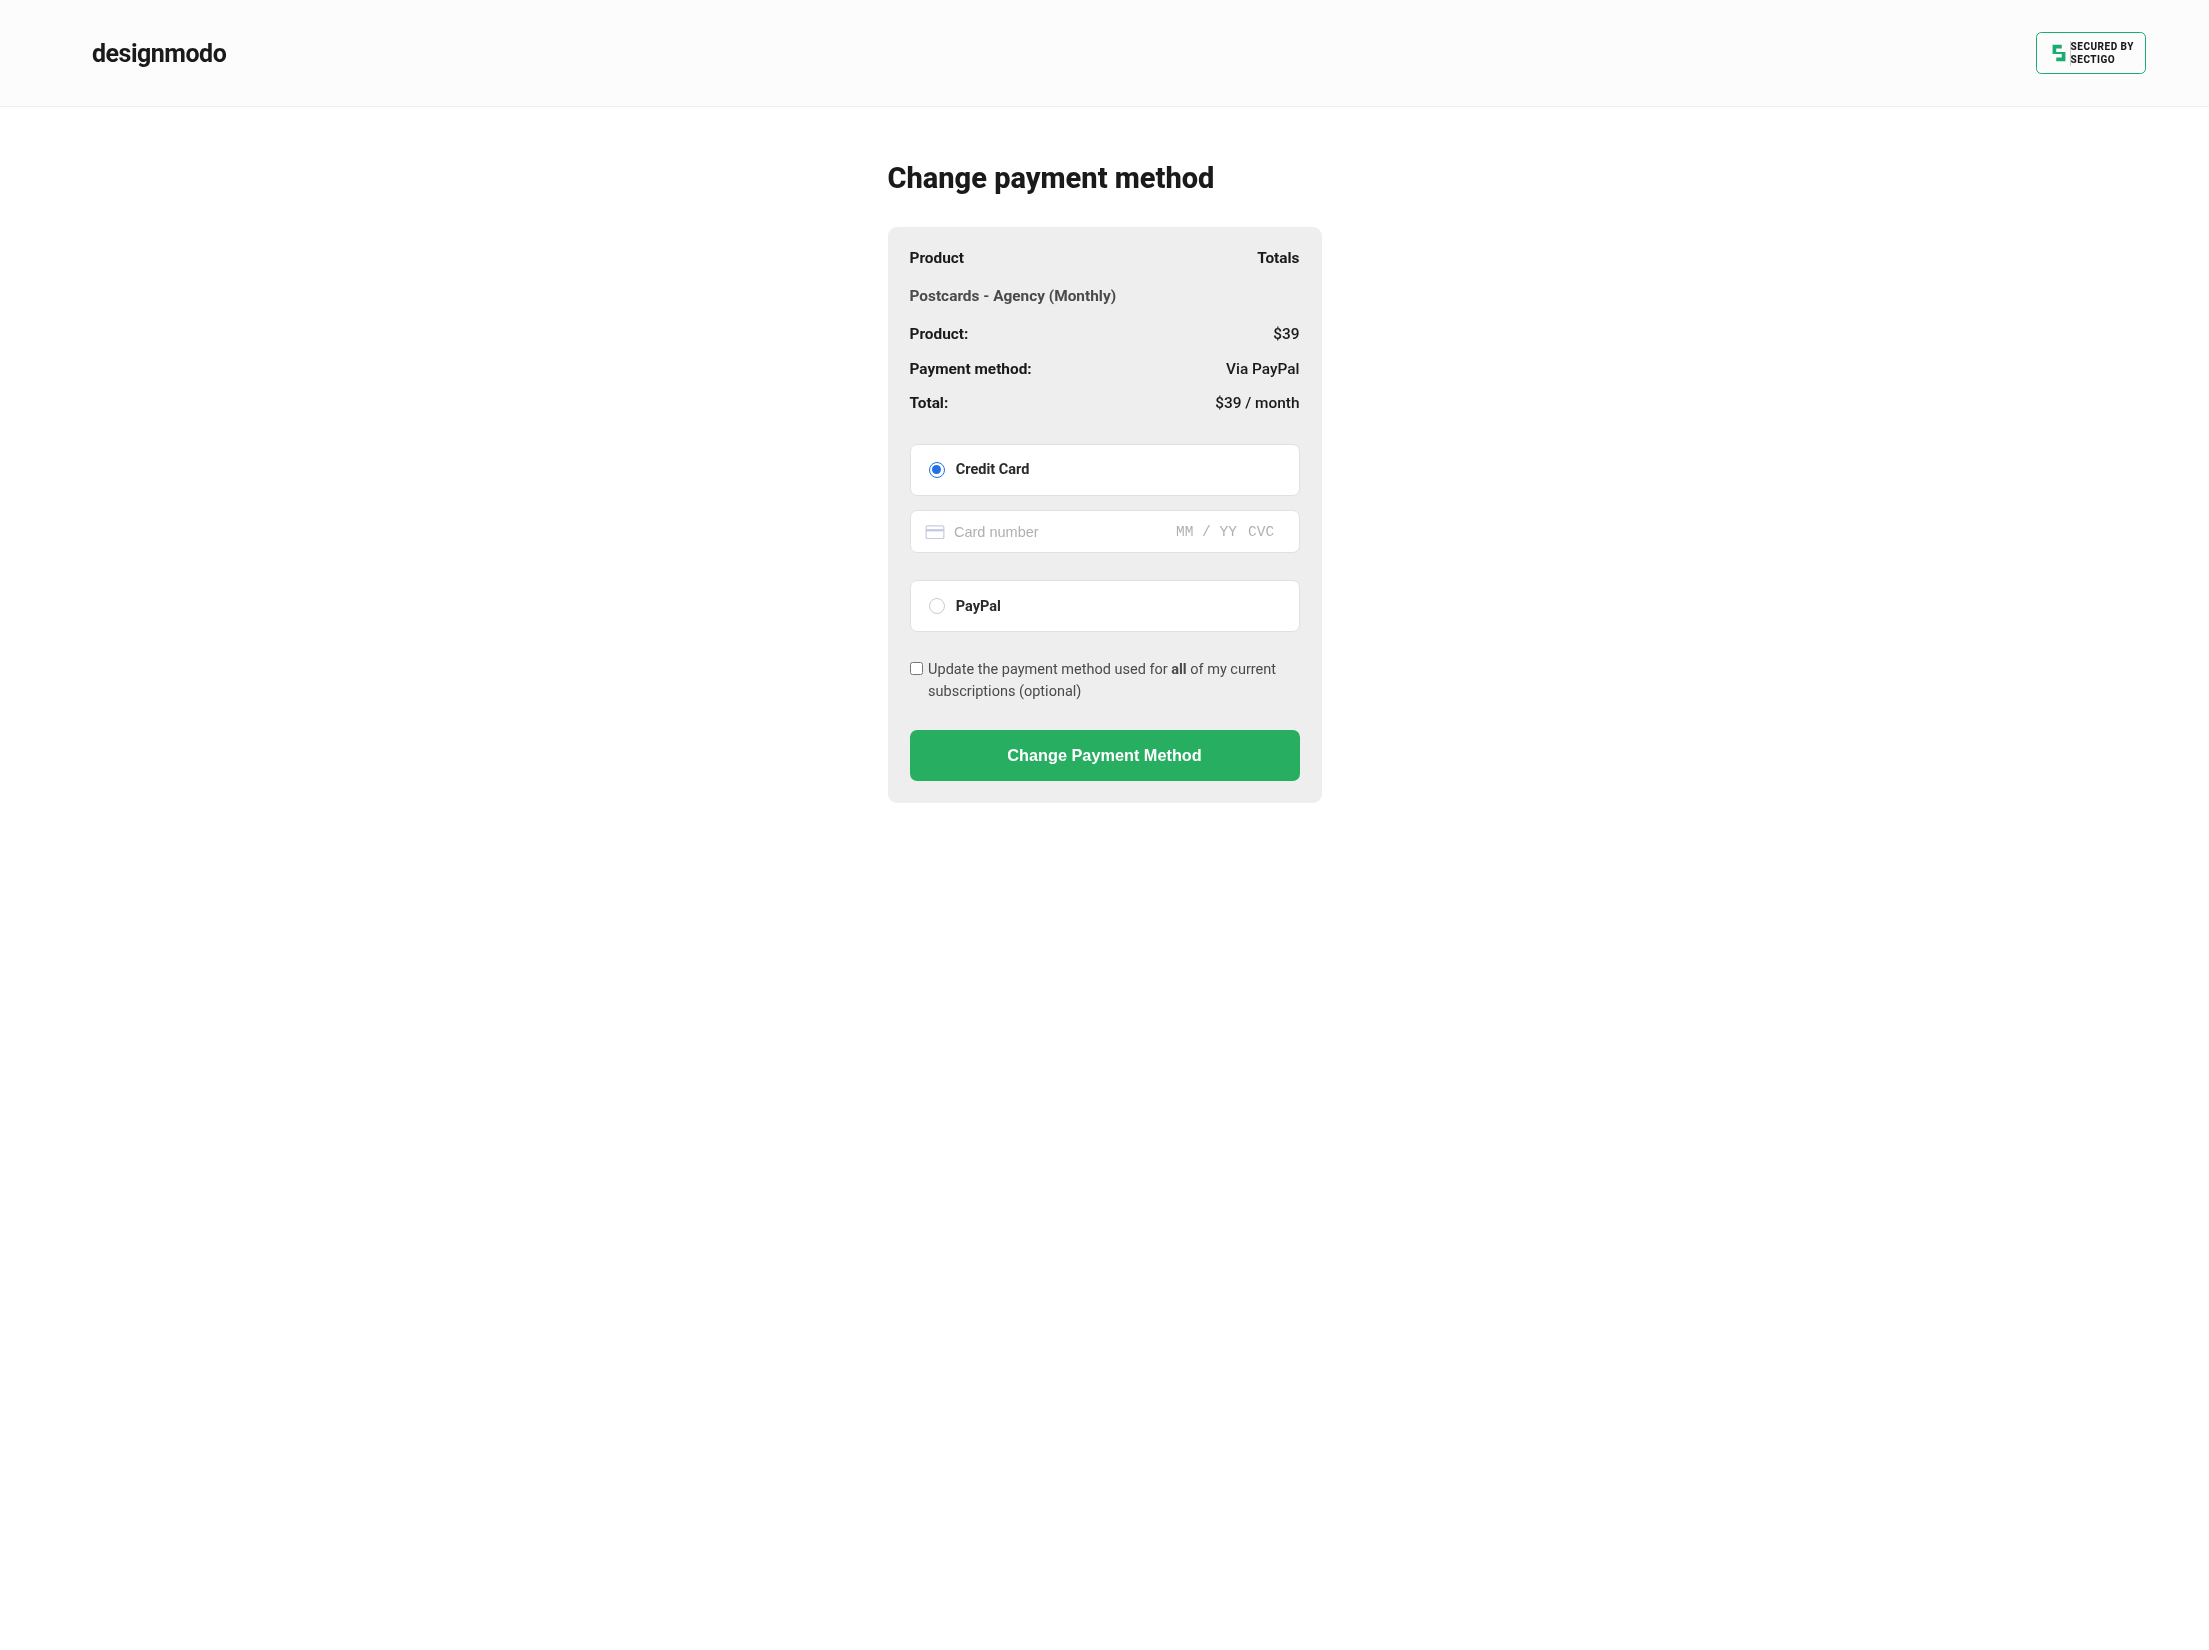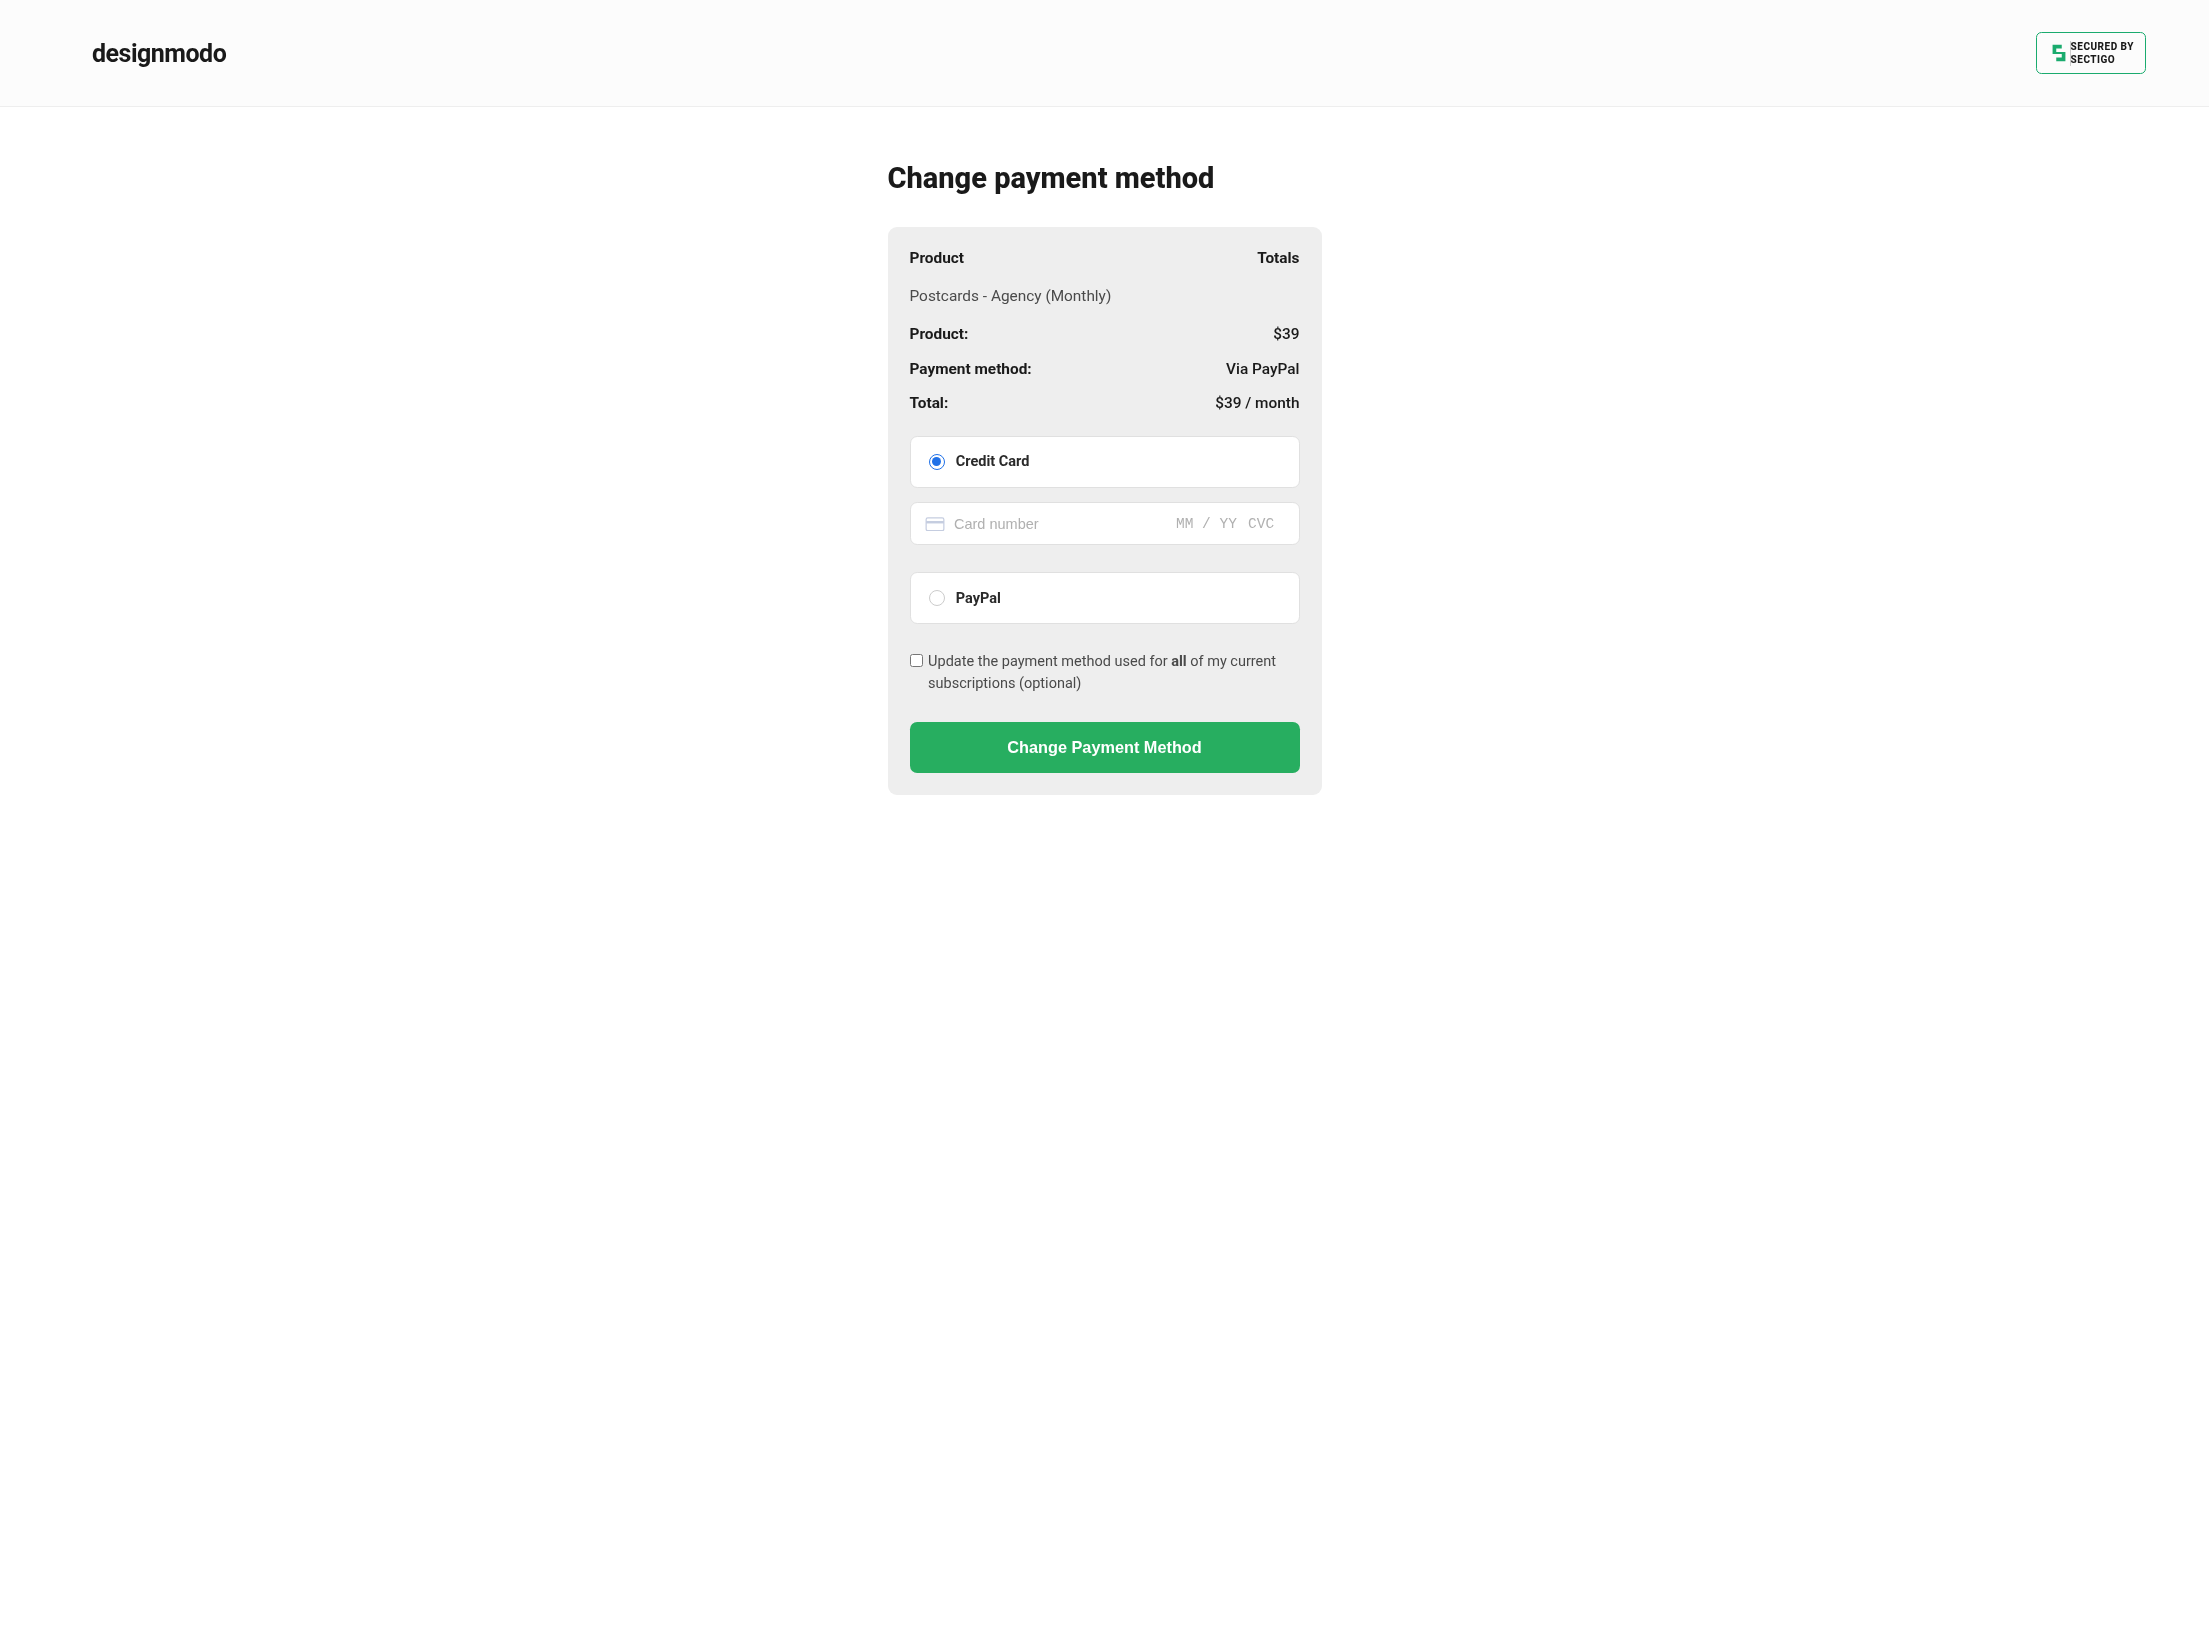--- a/index.html
+++ b/index.html
@@ -84,25 +84,25 @@
       font-weight: 700;
       color: #1a1a1a;
     }
     .summary-value {
       color: #1a1a1a;
       font-weight: 500;
     }
     .product-name {
       font-size: 15.4px;
       color: #4a4a4a;
-      font-weight: 400;
+      font-weight: 700;
       margin-bottom: 20px;
     }
     .payment-options {
-      margin-top: 24px;
+      margin-top: 32px;
     }
     .radio-box {
       background: #ffffff;
       border: 0.9px solid #e0e0e0;
       border-radius: 7.2px;
       padding: 16.3px 18px;
       display: flex;
       align-items: center;
       gap: 11px;
       margin-bottom: 14.5px;

